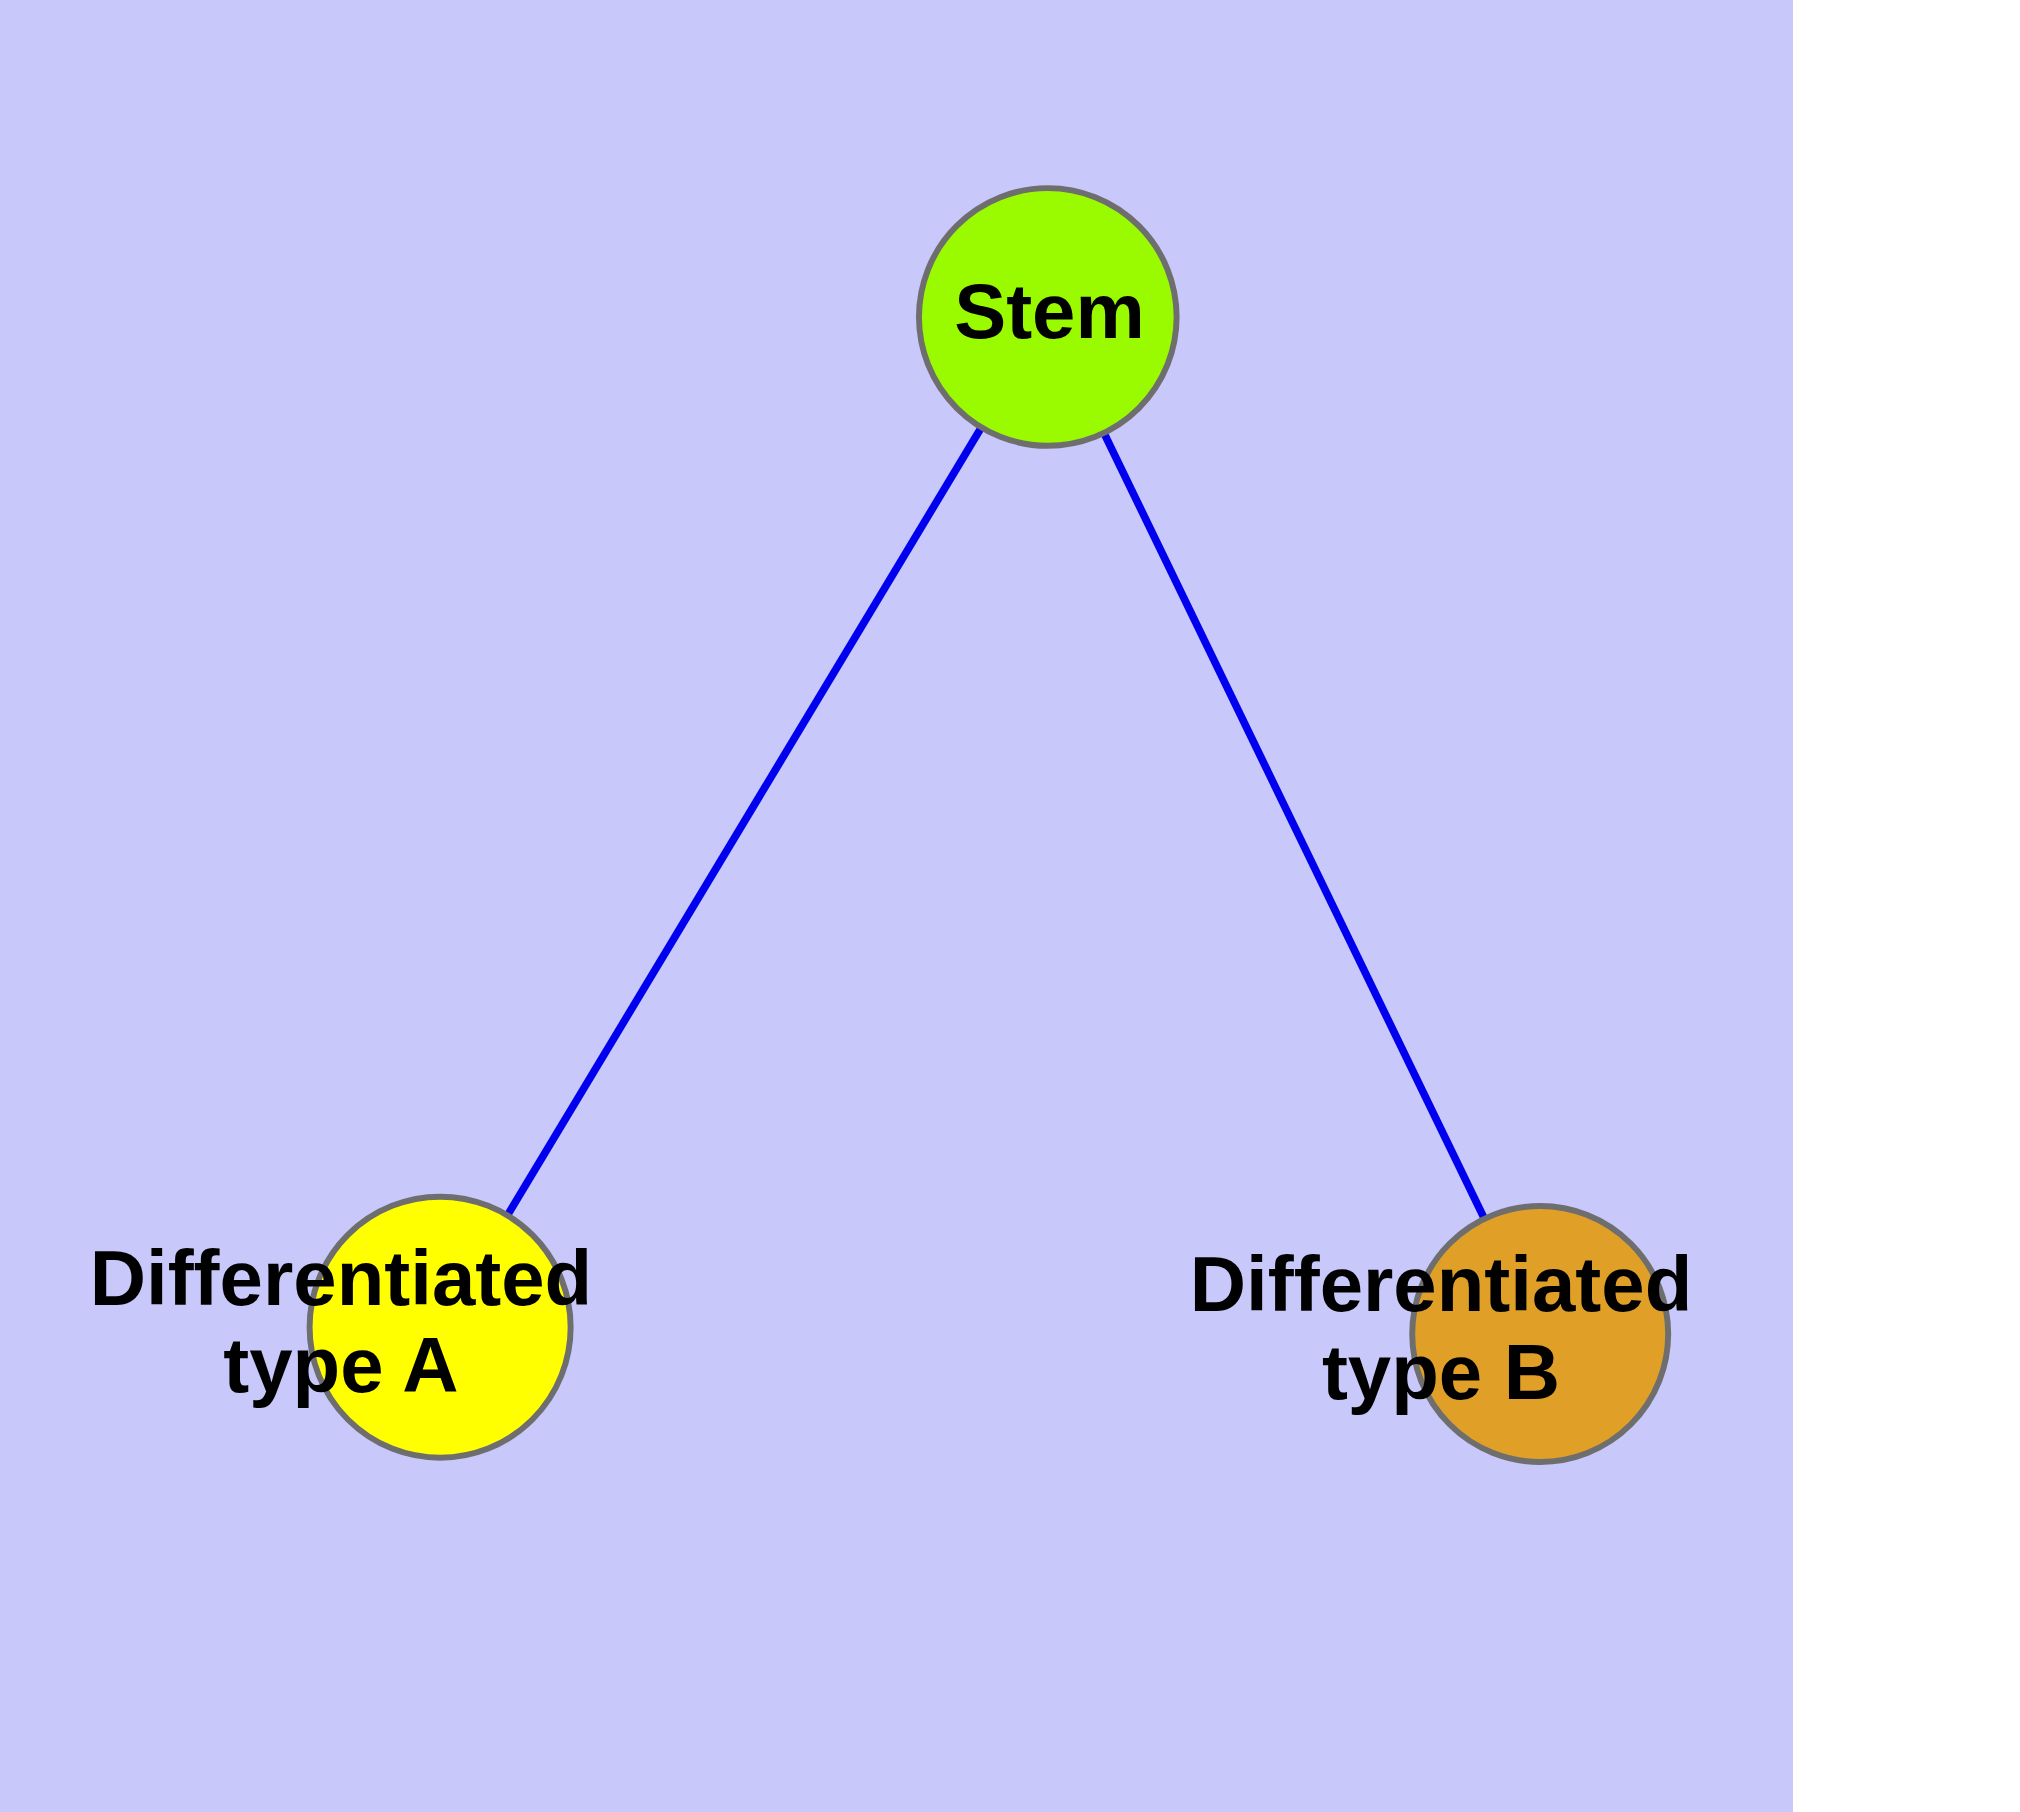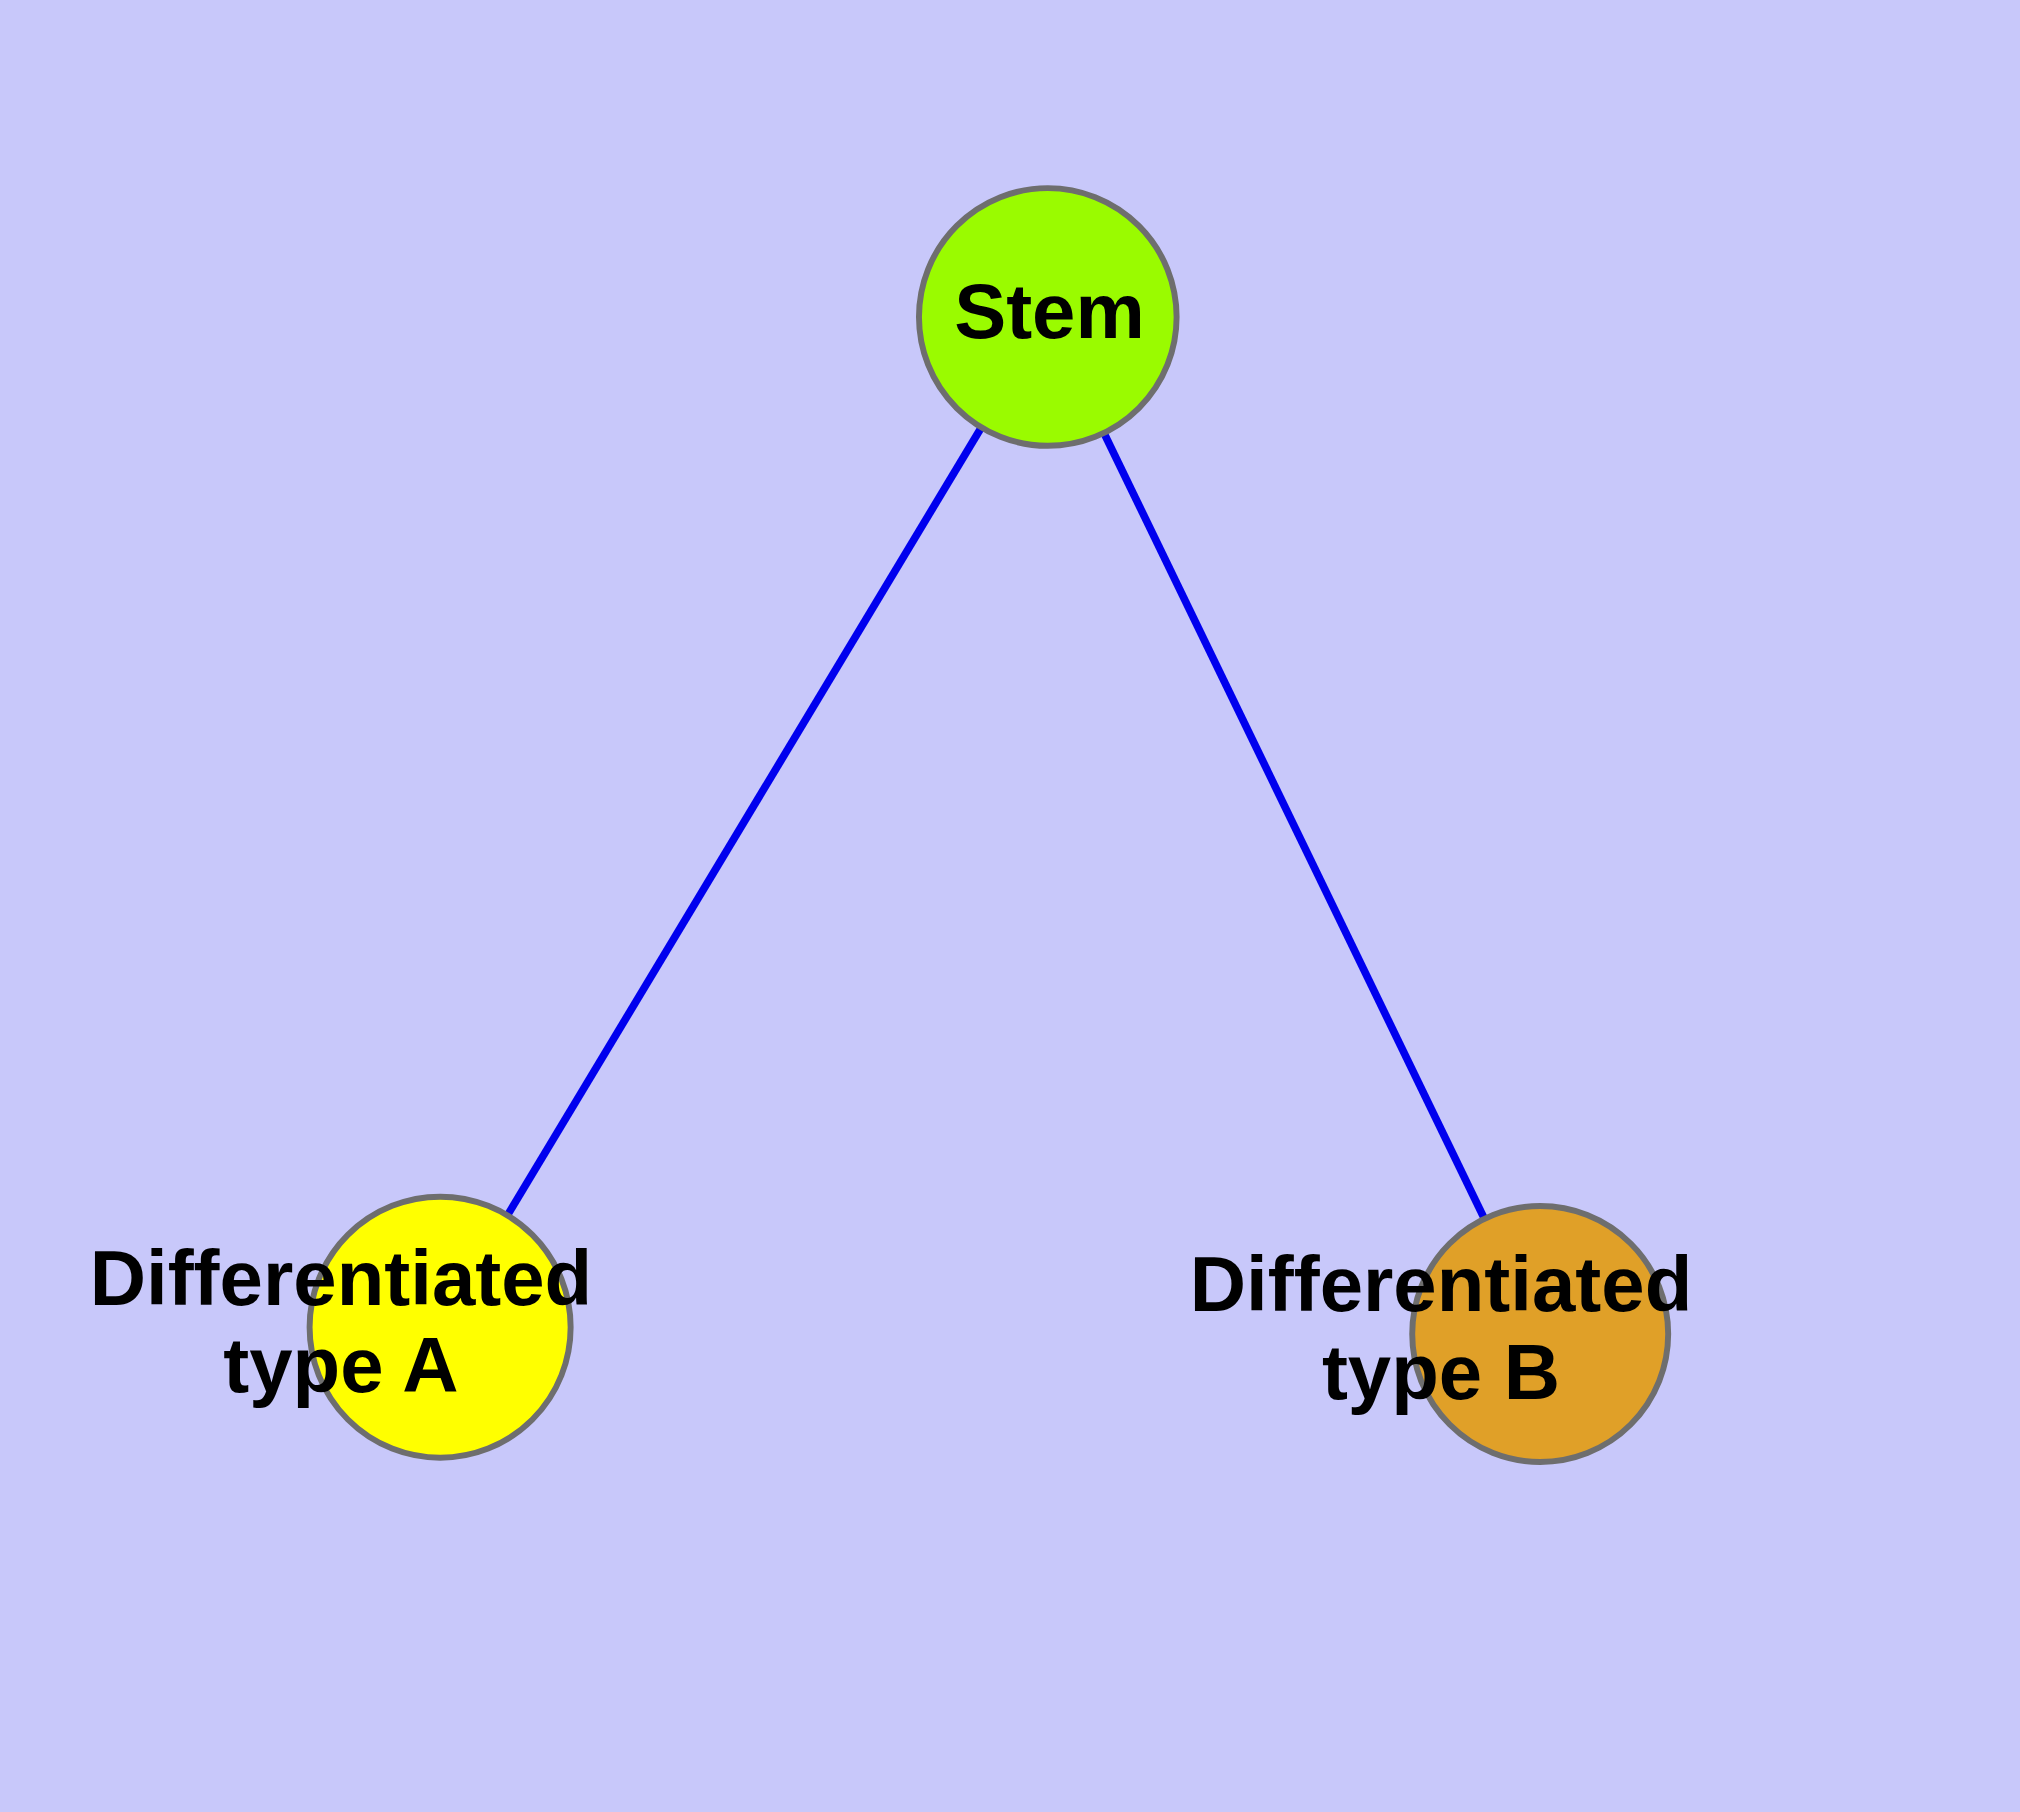--- a/index.html
+++ b/index.html
@@ -41,21 +41,21 @@
     font-size: 92px;
     fill: #000000;
     text-anchor: middle;
     dominant-baseline: middle;
     white-space: pre;
   }
 </style>
 </head>
 <body>
 
-<div id="canvas" style="width: 2020px; height: 1812px;">
+<div id="canvas" style="width: 1793px; height: 1812px;">
 
   <div id="bg-layer" style="background: rgb(200, 200, 250);"></div>
 
   <svg id="graph-svg" viewBox="0 0 2384 2138" xmlns="http://www.w3.org/2000/svg" style="width: 2021px; height: 1812px;">
 
     <rect id="bg-rect" x="0" y="0" width="2384" height="2138" fill="#c8c8fa"></rect>
 
     <g id="edges-group">
       <line class="edge-line" id="edge-0" x1="1236" y1="374" x2="519" y2="1566" stroke="#0000ee" stroke-width="9"></line>
       <line class="edge-line" id="edge-1" x1="1236" y1="374" x2="1817" y2="1574" stroke="#0000ee" stroke-width="9"></line>

